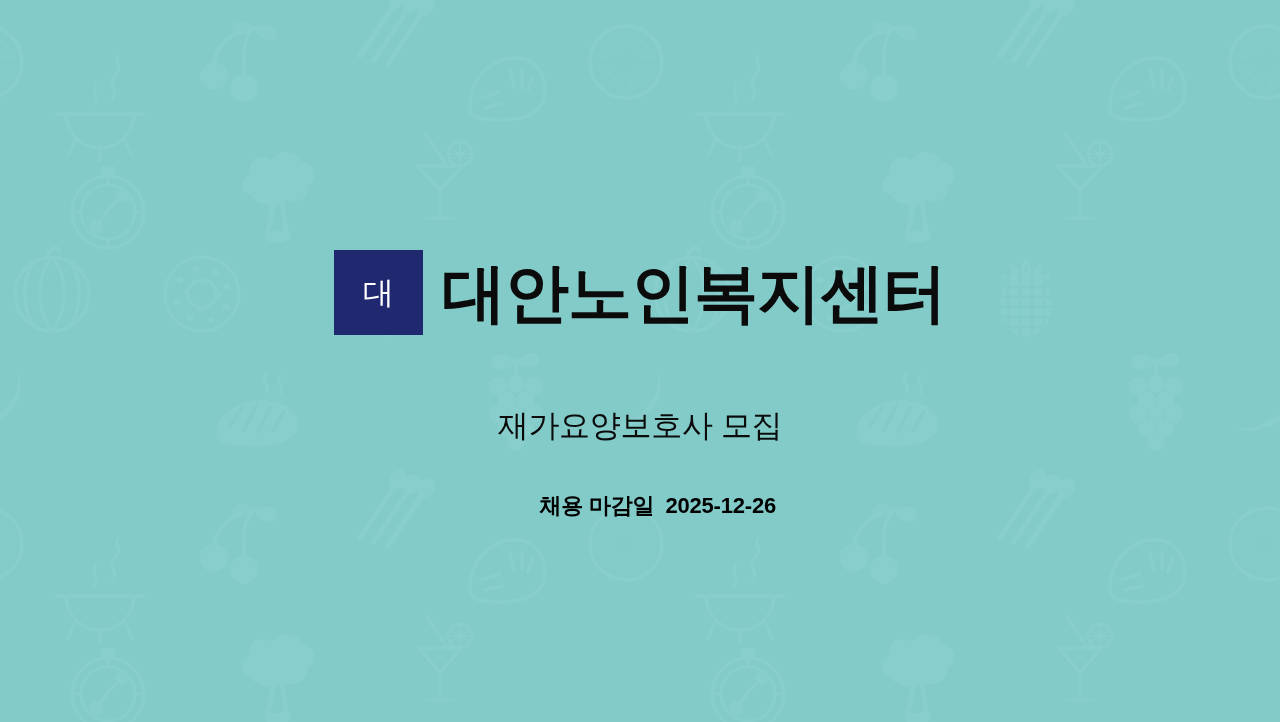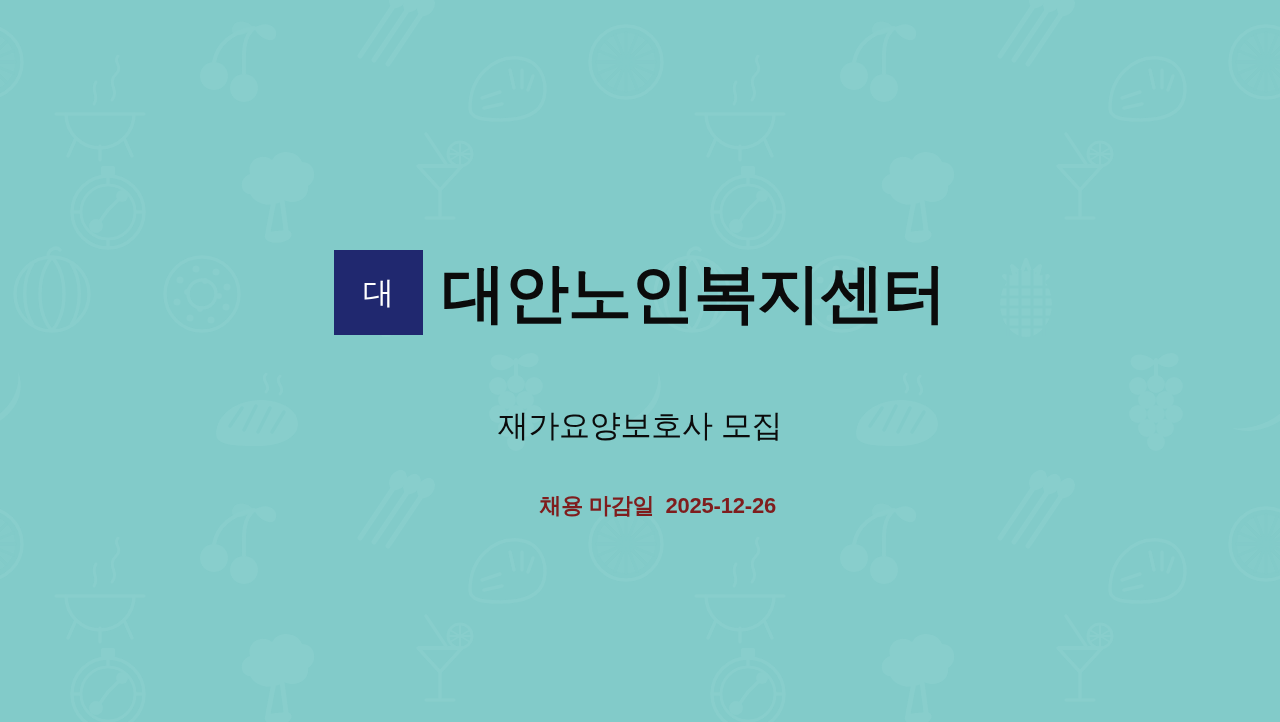--- a/index.html
+++ b/index.html
@@ -95,21 +95,21 @@
   }
 
   #deadline-row {
     position: absolute;
     top: 463px;
     left: 0;
     right: 0;
     text-align: center;
     font-size: 22px;
     font-weight: 700;
-    color: #7f1d1d;
+    color: #000000;
     line-height: 1.3;
     letter-spacing: -0.2px;
     white-space: pre;
   }
 
   #deadline-label { }
   #deadline-gap   { display: inline-block; width: 11px; }
   #deadline-date  { }
 </style>
 </head>

